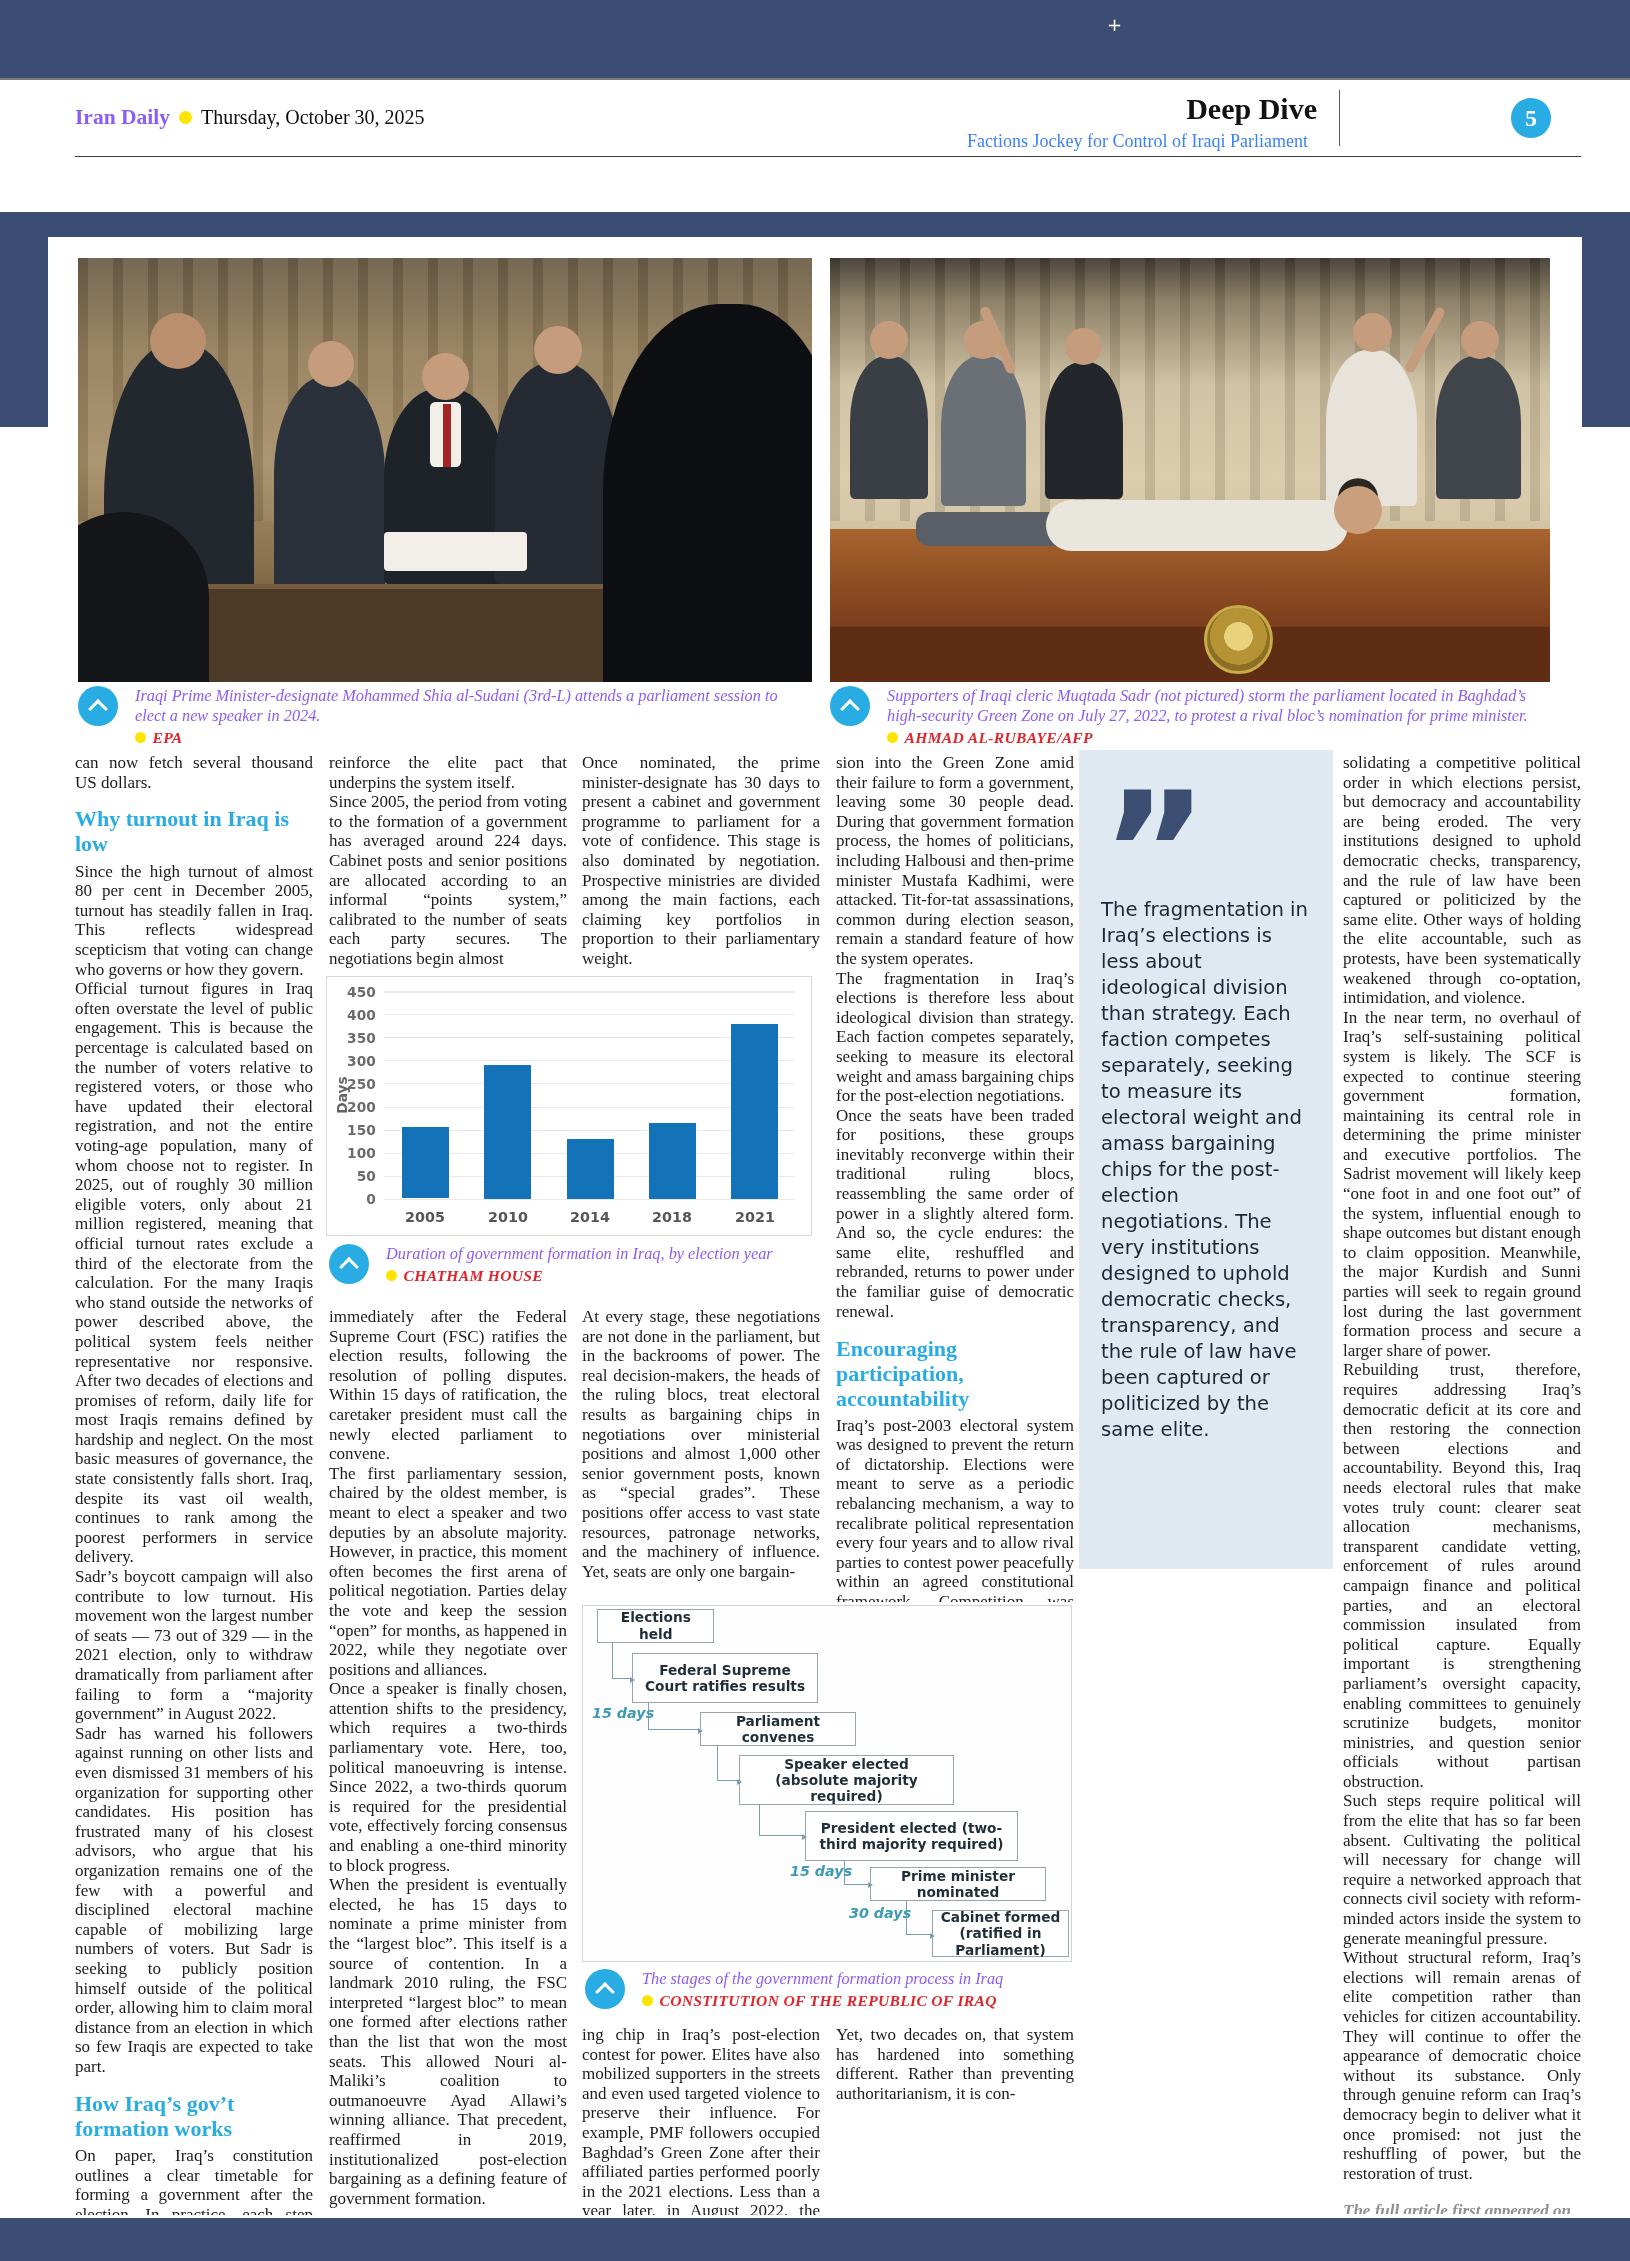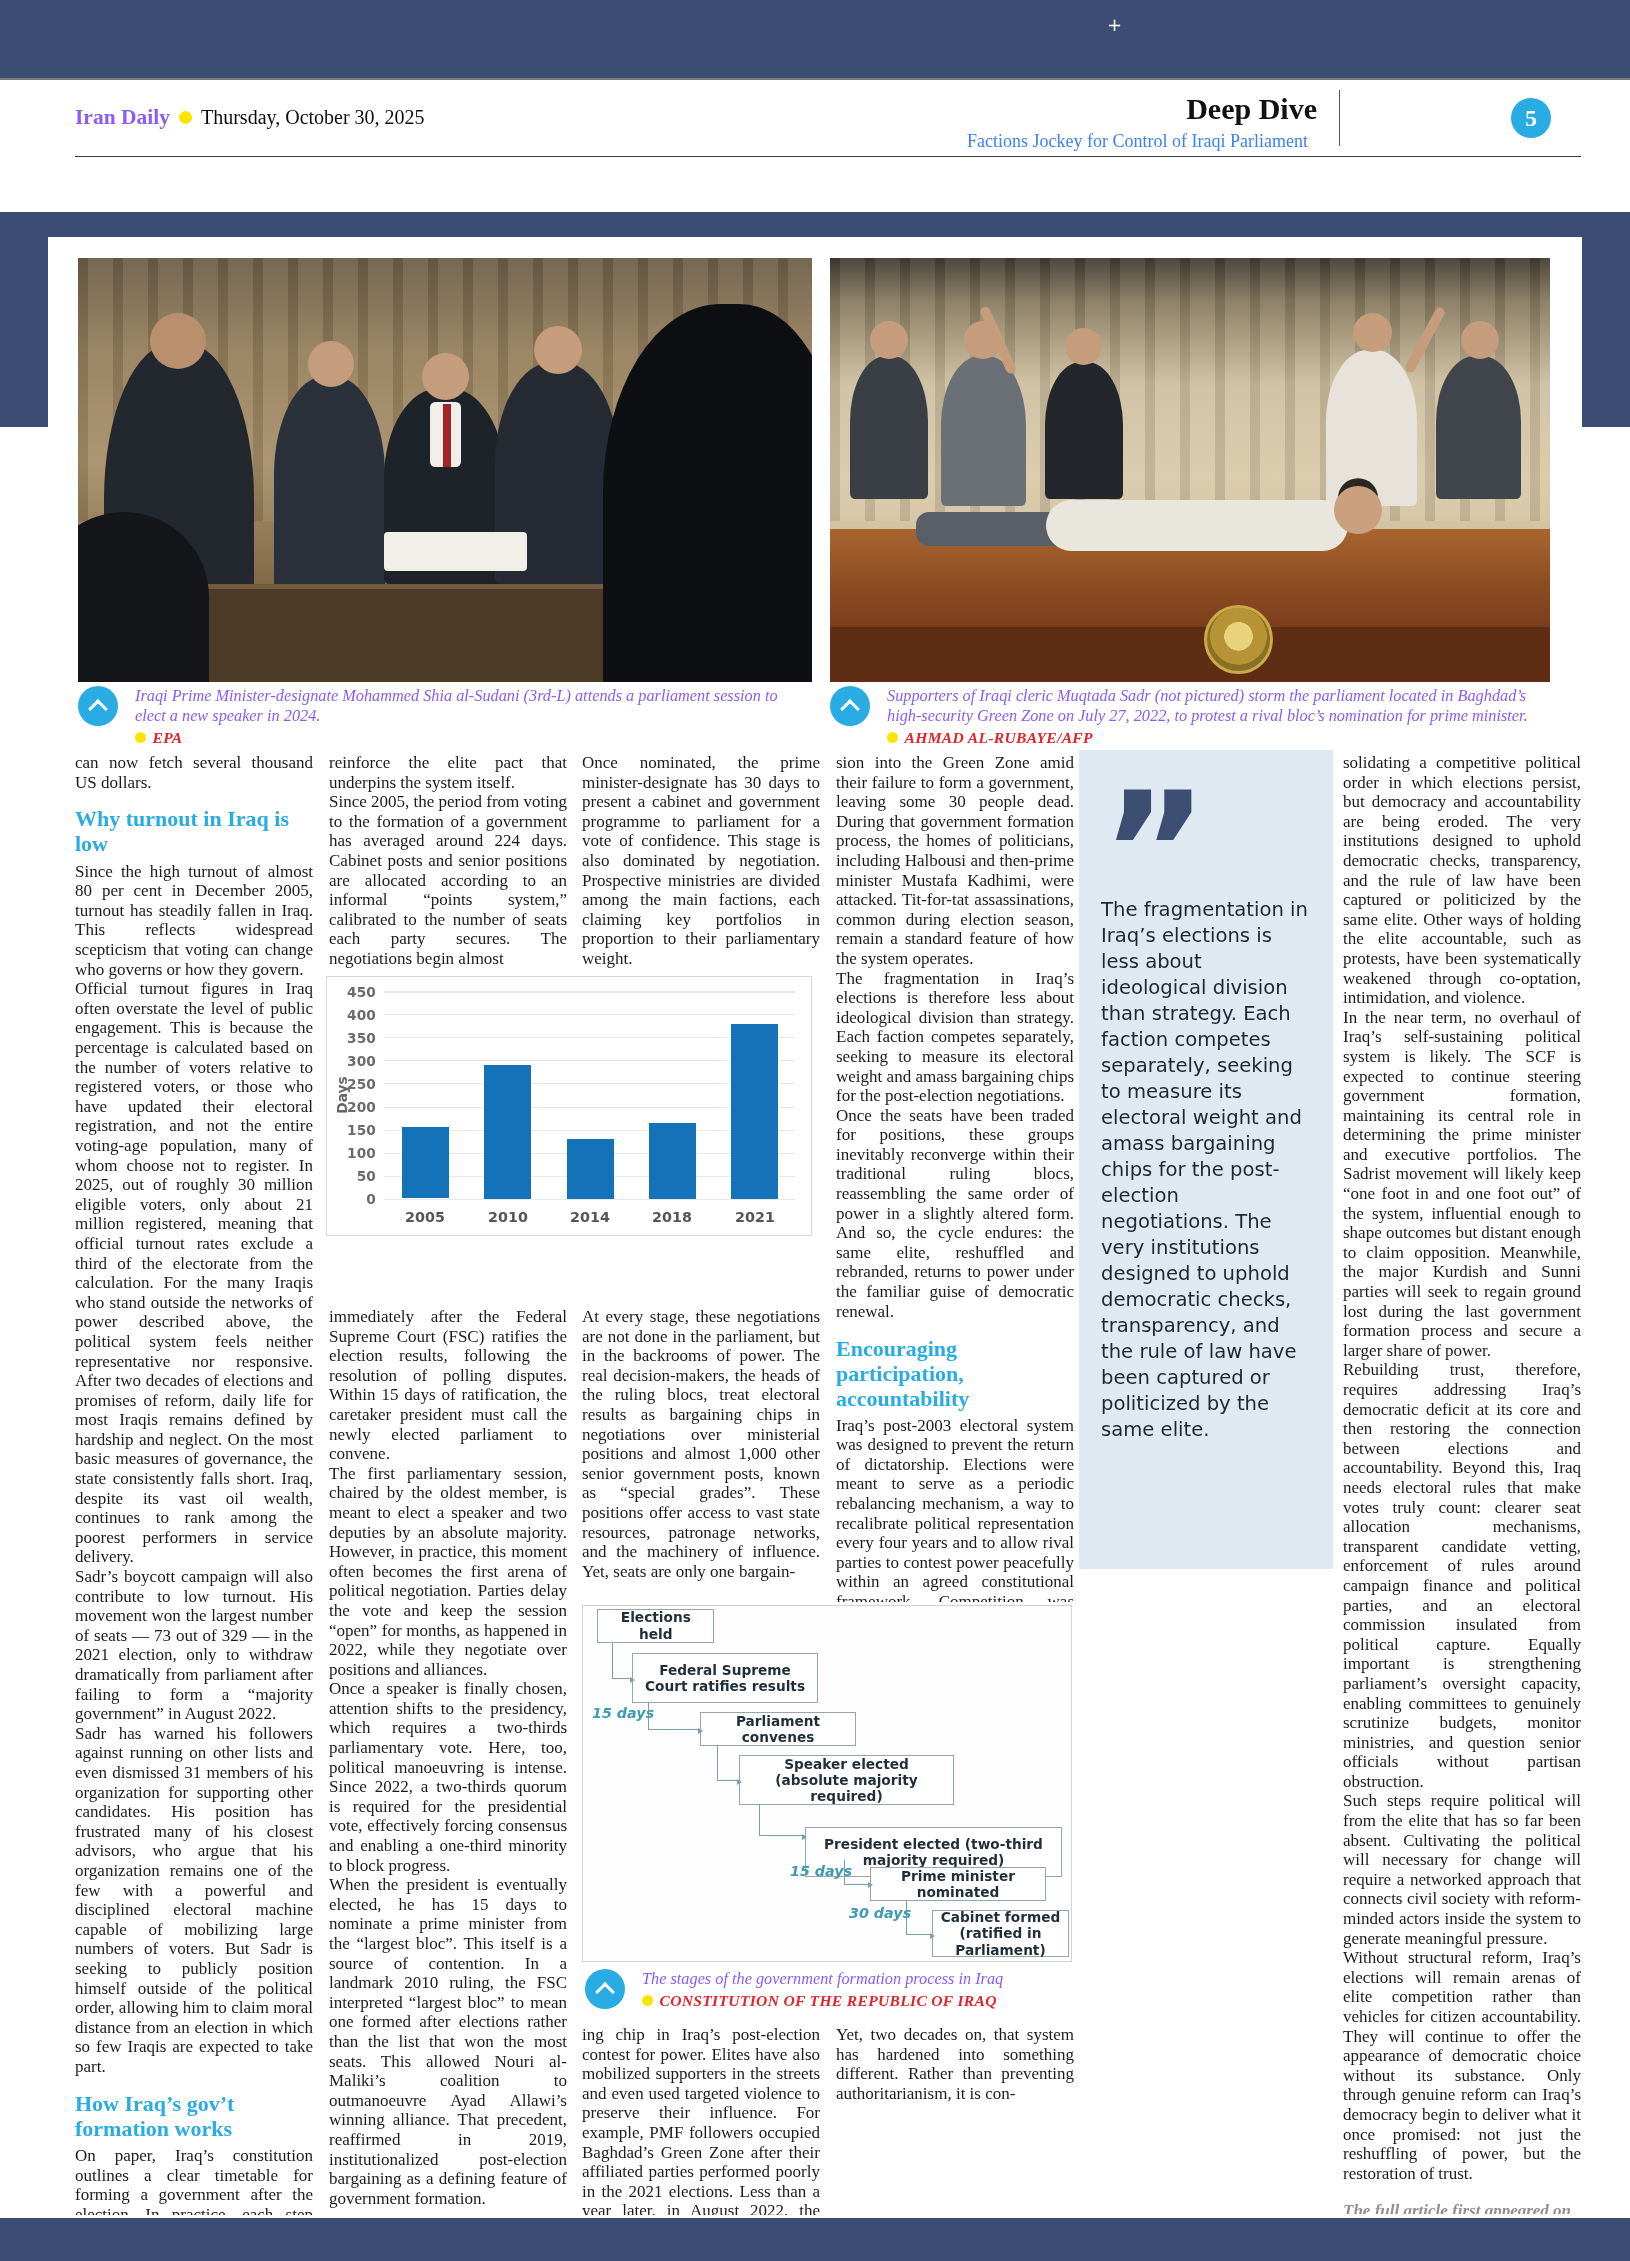--- a/index.html
+++ b/index.html
@@ -267,27 +267,37 @@
         <div class="bar" style="left: 157px; top: 88px; width: 47px; height: 134px; background: rgb(20, 114, 184);"></div>
         <div class="xtick" style="left: 140px; top: 232px; width: 82px;">2010</div>
         <div class="bar" style="left: 240px; top: 162px; width: 47px; height: 60px; background: rgb(20, 114, 184);"></div>
         <div class="xtick" style="left: 222px; top: 232px; width: 82px;">2014</div>
         <div class="bar" style="left: 322px; top: 146px; width: 47px; height: 76px; background: rgb(20, 114, 184);"></div>
         <div class="xtick" style="left: 304px; top: 232px; width: 82px;">2018</div>
         <div class="bar" style="left: 404px; top: 47px; width: 47px; height: 175px; background: rgb(20, 114, 184);"></div>
         <div class="xtick" style="left: 387px; top: 232px; width: 82px;">2021</div>
       </div>
   </div>
+  <div class="cap-row" style="left:329px;top:1244px;width:479px;">
+    <span class="chev"></span>
+    <div>
+      <div class="cap-text">Duration of government formation in Iraq, by election year</div>
+      <div class="credit-line">
+        <span class="dot small"></span>
+        <span class="credit">CHATHAM HOUSE</span>
+      </div>
+    </div>
+  </div>
 
   <div class="figure" id="figure-flow">
     <div class="fcb" style="left:14.3px;top:2.6px;width:117px;height:34px;">Elections held</div>
     <div class="fcb" style="left:49px;top:47px;width:186px;height:50px;">Federal Supreme Court ratifies results</div>
     <div class="fcb" style="left:117px;top:106px;width:156px;height:34px;">Parliament convenes</div>
     <div class="fcb" style="left:156px;top:149px;width:215px;height:50px;">Speaker elected (absolute majority required)</div>
-    <div class="fcb" style="left:222px;top:205px;width:257px;height:50px;margin-top:16px;">President elected (two-third majority required)</div>
+    <div class="fcb" style="left:222px;top:205px;width:213px;height:50px;">President elected (two-third majority required)</div>
     <div class="fcb" style="left:287px;top:261px;width:176px;height:34px;">Prime minister nominated</div>
     <div class="fcb" style="left:349px;top:304px;width:137px;height:47px;">Cabinet formed (ratified in Parliament)</div>
     <div class="fcc" style="left:29px;top:37px;width:19px;height:35px;"></div>
     <div class="fcc" style="left:65px;top:97px;width:51px;height:26px;"></div>
     <div class="fcc" style="left:134px;top:140px;width:21.5px;height:34px;"></div>
     <div class="fcc" style="left:176px;top:198px;width:44px;height:31px;"></div>
     <div class="fcc" style="left:261px;top:254px;width:25px;height:23.5px;"></div>
     <div class="fcc" style="left:323px;top:295px;width:25px;height:33px;"></div>
     <div class="fcd" style="left:9px;top:99px;">15 days</div>
     <div class="fcd" style="left:207px;top:257px;">15 days</div>

